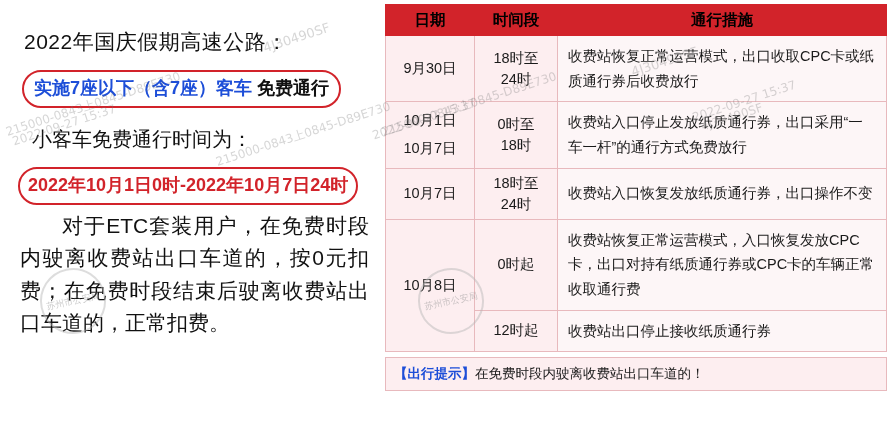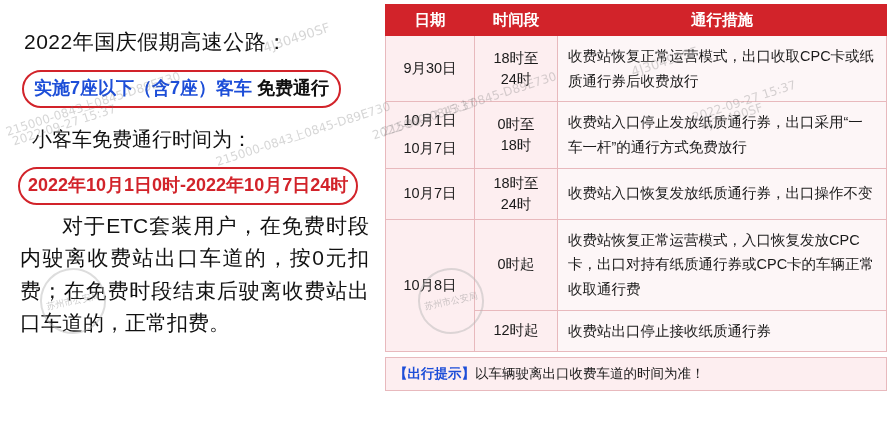--- a/index.html
+++ b/index.html
@@ -52,21 +52,21 @@
   table{
     border-collapse:collapse;width:502px;
     table-layout:fixed;
   }
   th,td{
     border:1px solid #e8b9bd;
     text-align:center;vertical-align:middle;
     font-size:14.5px;color:#1a1a1a;
   }
   thead th{
-    background:#d2232a;color:#ffffff;font-weight:bold;
+    background:#d2232a;color:#000000;font-weight:bold;
     font-size:15.5px;height:28px;border:1px solid #d2232a;
   }
   .c-date{width:86px;}
   .c-time{width:80px;font-family:Liberation Serif, serif;}
   .c-meas{width:auto;}
   td.date,td.time{background:#fdeef0;}
   td.meas{
     background:#fdf6f7;text-align:left;
     padding:8px 10px;line-height:1.7;
   }
@@ -146,21 +146,21 @@
           <td class="meas">收费站恢复正常运营模式，入口恢复发放CPC卡，出口对持有纸质通行券或CPC卡的车辆正常收取通行费</td>
         </tr>
         <tr>
           <td class="time">12时起</td>
           <td class="meas">收费站出口停止接收纸质通行券</td>
         </tr>
       </tbody>
     </table>
 
     <div class="tip">
-      <b>【出行提示】</b><span>以车辆驶离出口收费车道的时间为准！</span>
+      <b>【出行提示】</b><span>在免费时段内驶离收费站出口车道的！</span>
     </div>
   </div>
 
   <div class="wm" style="left:2px;top:96px;">215000-0843上0845-D89E730</div>
   <div class="wm" style="left:10px;top:118px;">2022-09-27  15:37</div>
   <div class="wm big" style="left:262px;top:30px;">4J30490SF</div>
   <div class="wm" style="left:212px;top:126px;">215000-0843上0845-D89E730</div>
   <div class="wm" style="left:370px;top:112px;">2022-09-27  15:37</div>
   <div class="wm" style="left:378px;top:96px;">215000-0843上0845-D89E730</div>
   <div class="wm big" style="left:630px;top:54px;">4J30490SF</div>

